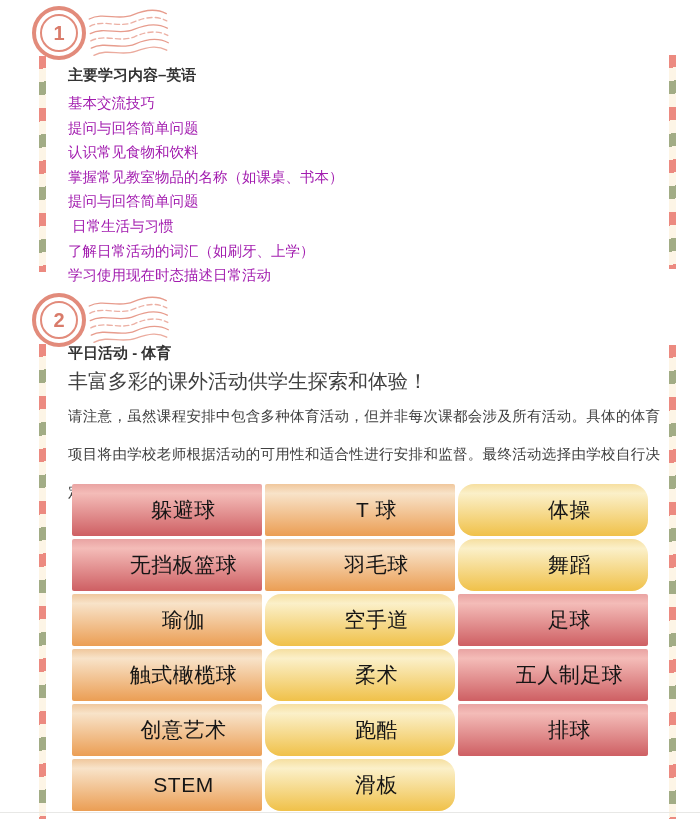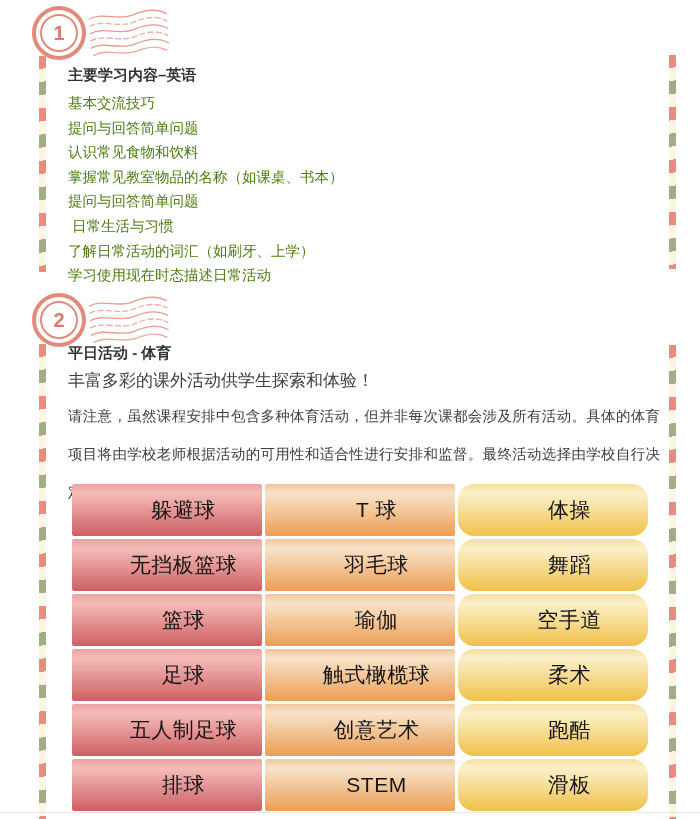--- a/index.html
+++ b/index.html
@@ -36,22 +36,22 @@
   .strip-l1 { left:39px; top:56px;  height:216px; }
   .strip-r1 { left:669px; top:55px; height:214px; }
   .strip-l2 { left:39px; top:344px; height:475px; }
   .strip-r2 { left:669px; top:345px; height:474px; }
 
   
   .content { position:absolute; left:68px; color:#3c3c3c; }
   .content1 { top:66px; width:560px; }
   .content2 { top:344px; width:592px; }
   .sec-title { font-size:15px; font-weight:bold; color:#333; line-height:18px; margin-bottom:7px; }
-  .list-line { font-size:14.5px; line-height:24.6px; color:#4d7c0f; }
-  .sub-line  { font-size:17px; line-height:24px; margin-top:2px; margin-bottom:4px; color:#404040; }
+  .list-line { font-size:14.5px; line-height:24.6px; color:#a21caf; }
+  .sub-line  { font-size:20px; line-height:24px; margin-top:2px; margin-bottom:4px; color:#404040; }
   .para {
     font-size:14.5px; line-height:38px; text-align:justify; color:#404040;
     width:592px;
   }
 
   
   .grid {
     position:absolute; left:72px; top:484px; width:576px;
     display:grid; grid-template-columns:repeat(3, 1fr);
     grid-auto-rows:52px; gap:3px;
@@ -133,21 +133,20 @@
     <div class="para">请注意，虽然课程安排中包含多种体育活动，但并非每次课都会涉及所有活动。具体的体育项目将由学校老师根据活动的可用性和适合性进行安排和监督。最终活动选择由学校自行决定，可能会根据需要进行调整。</div>
   </div>
 
   <div class="grid">
     <div class="cell c-pink">躲避球</div>
     <div class="cell c-orange">T 球</div>
     <div class="cell c-yellow">体操</div>
     <div class="cell c-pink">无挡板篮球</div>
     <div class="cell c-orange">羽毛球</div>
     <div class="cell c-yellow">舞蹈</div>
-    <div class="cell c-pink">篮球</div>
     <div class="cell c-orange">瑜伽</div>
     <div class="cell c-yellow">空手道</div>
     <div class="cell c-pink">足球</div>
     <div class="cell c-orange">触式橄榄球</div>
     <div class="cell c-yellow">柔术</div>
     <div class="cell c-pink">五人制足球</div>
     <div class="cell c-orange">创意艺术</div>
     <div class="cell c-yellow">跑酷</div>
     <div class="cell c-pink">排球</div>
     <div class="cell c-orange">STEM</div>

